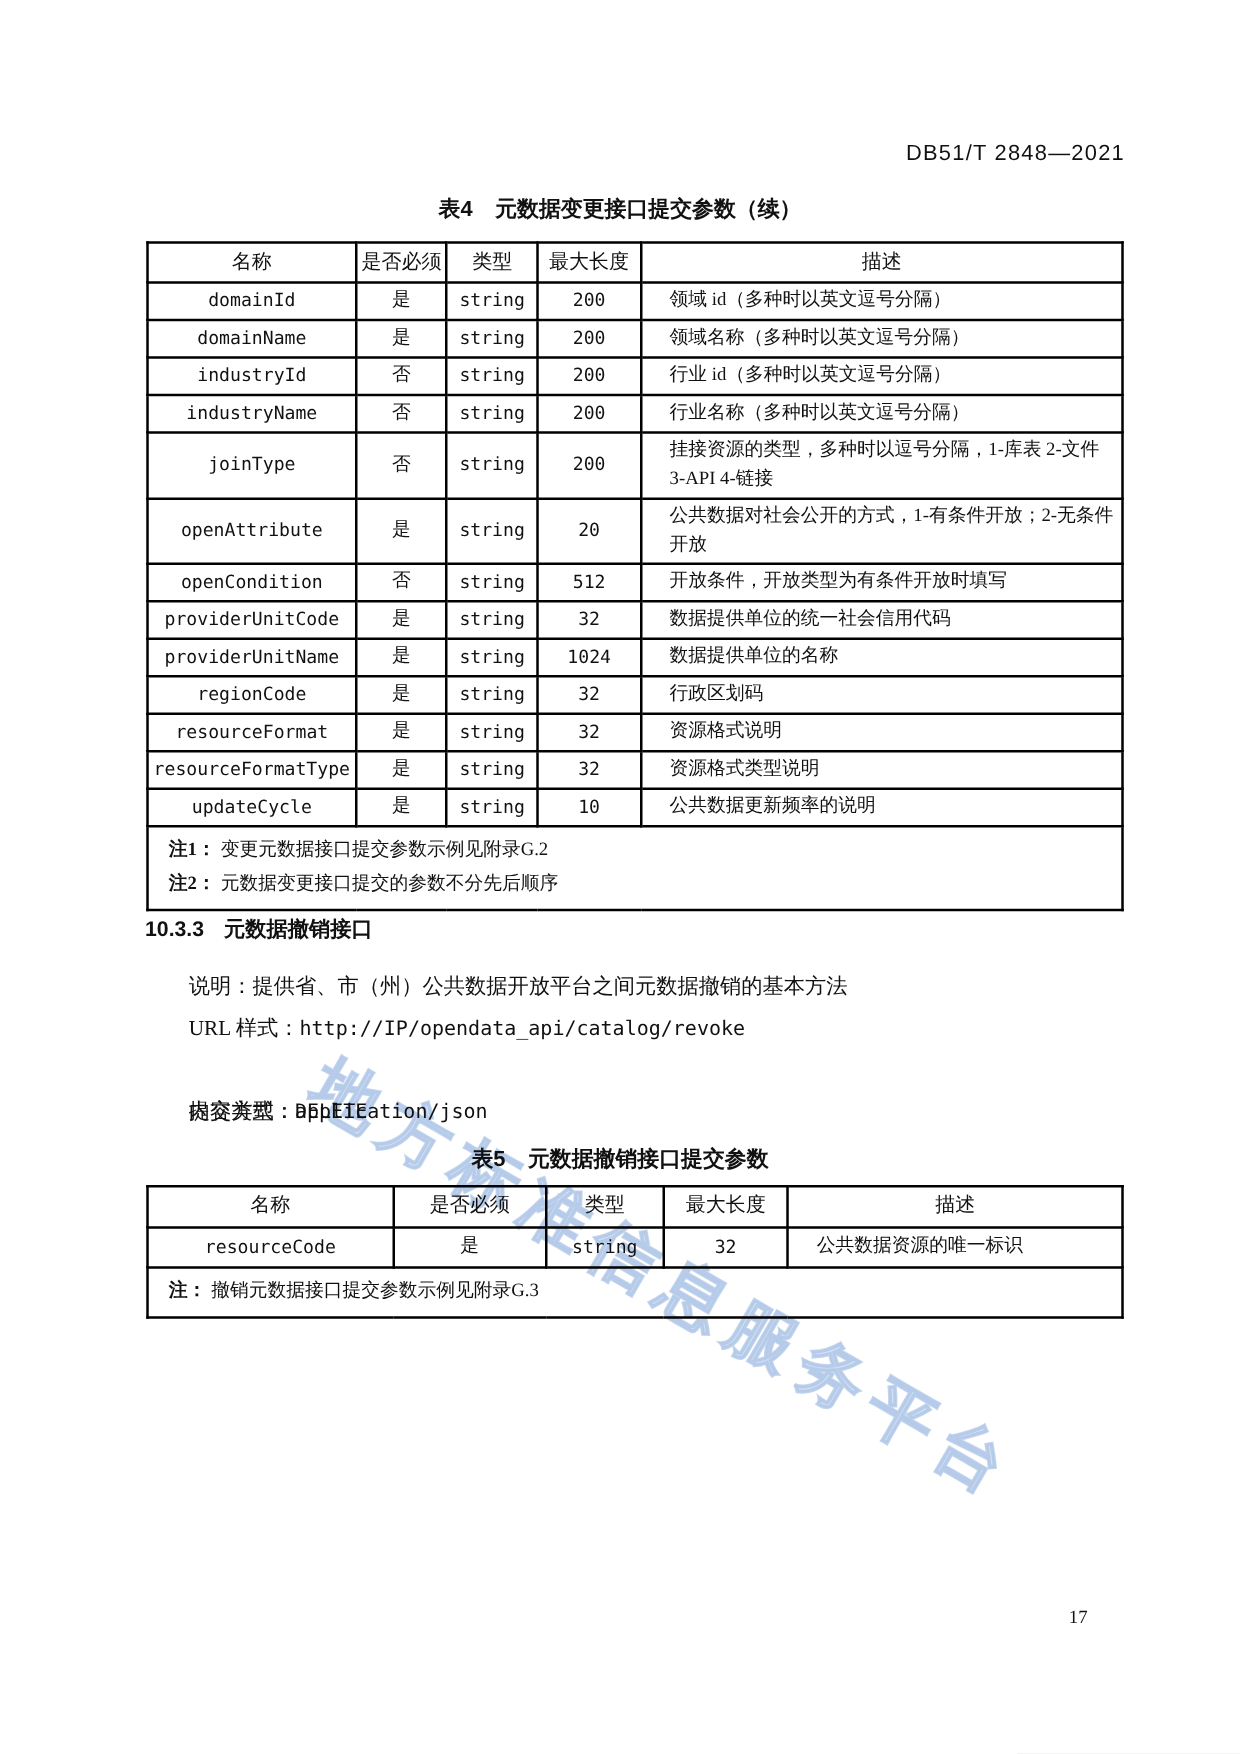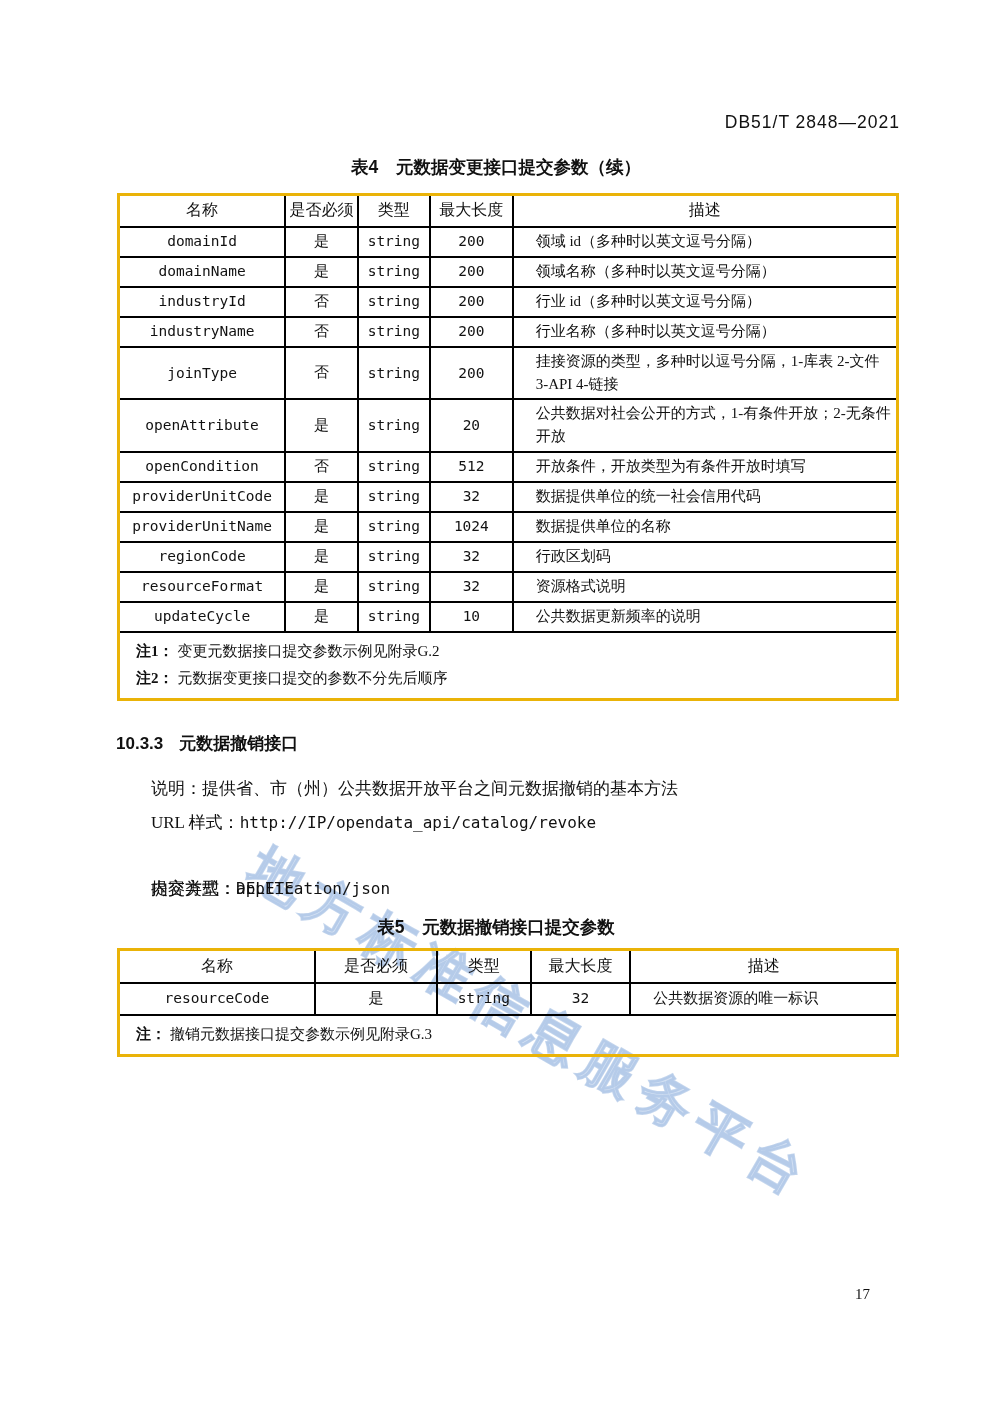--- a/index.html
+++ b/index.html
@@ -70,21 +70,21 @@
   .t4 { top: 193px; }
   .t5 { top: 948px; }
   th, td {
     border: 2px solid #000;
     font-size: 15px;
     text-align: center;
     vertical-align: middle;
     padding: 2px 3px;
     line-height: 1.55;
   }
-  table { border: 3px solid #eab308; }
+  table { border: 1px solid #eab308; }
   th {
     font-weight: 400;
     font-size: 16px;
     height: 32px;
   }
   .t4 td { height: 30px; }
   .t5 th { height: 33px; }
   .t5 td { height: 32px; }
   td.desc { text-align: left; padding-left: 22px; padding-right: 4px; }
   .mono, td.mono { font-family: "DejaVu Sans Mono", "Liberation Mono", monospace; font-size: 14.5px; }
@@ -241,20 +241,27 @@
         </tr>
 
         <tr>
           <td class="mono">resourceFormat</td>
           <td>是</td>
           <td class="mono">string</td>
           <td class="mono">32</td>
           <td class="desc">资源格式说明</td>
         </tr>
 
+        <tr>
+          <td class="mono">resourceFormatType</td>
+          <td>是</td>
+          <td class="mono">string</td>
+          <td class="mono">32</td>
+          <td class="desc">资源格式类型说明</td>
+        </tr>
 
         <tr>
           <td class="mono">updateCycle</td>
           <td>是</td>
           <td class="mono">string</td>
           <td class="mono">10</td>
           <td class="desc">公共数据更新频率的说明</td>
         </tr>
       </tbody>
     <tfoot>

